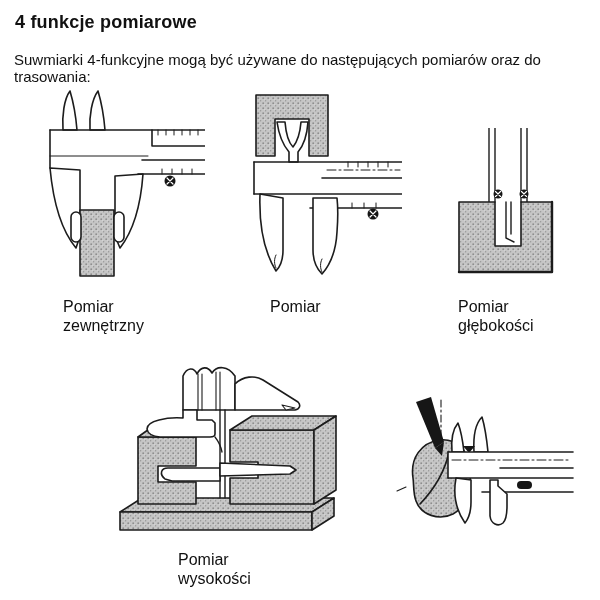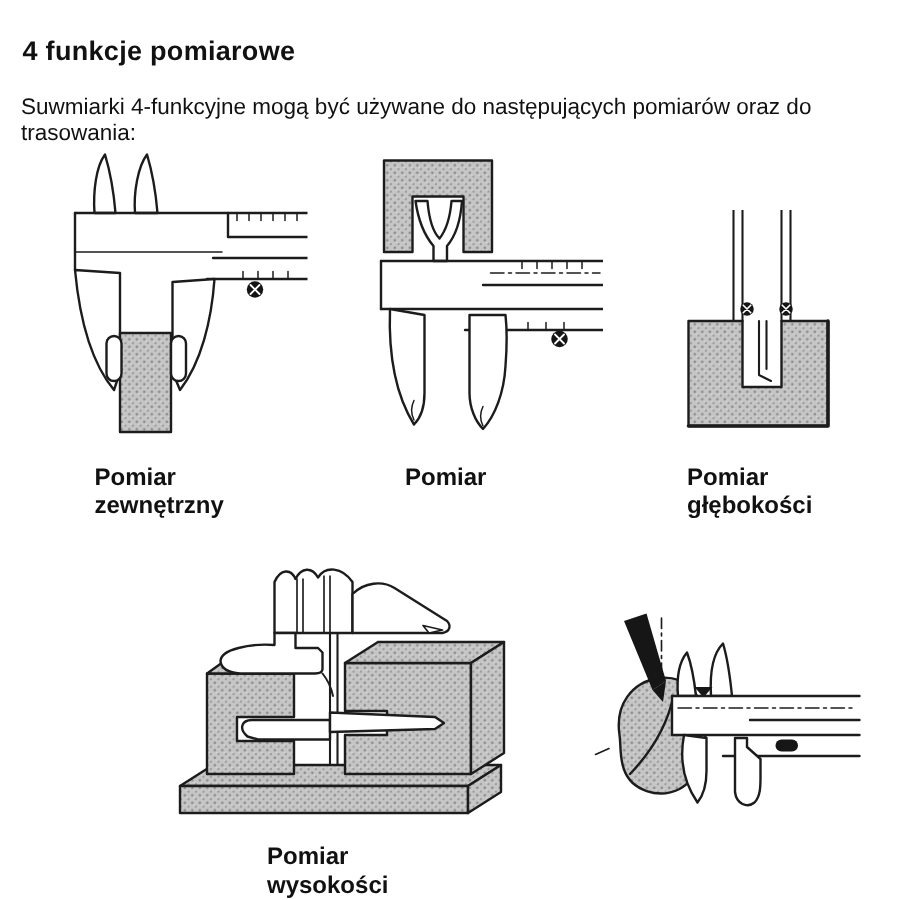--- a/index.html
+++ b/index.html
@@ -2,34 +2,34 @@
 <html><head>
 <meta charset="utf-8">
 <style>
   html,body{margin:0;padding:0;}
   body{
     width:600px;height:600px;position:relative;overflow:hidden;
     background:var(--bg,#ffffff);
     font-family:"Liberation Sans","DejaVu Sans",sans-serif;
     color:var(--text,#111111);
   }
-  .page{position:absolute;inset:0;margin-top:12px;}
+  .page{position:absolute;inset:0;}
   .title{
     position:absolute;left:15px;top:12px;
     font-size:18px;font-weight:bold;letter-spacing:.2px;
   }
   .intro{
     position:absolute;left:14px;top:51px;width:578px;
     font-size:15px;line-height:17px;
   }
   .fig{position:absolute;}
   .fig svg{display:block;}
   .caption{
     position:absolute;
-    font-size:16px;font-weight:bold;line-height:19px;
+    font-size:16px;font-weight:normal;line-height:19px;
     white-space:nowrap;
   }
   .caption span{display:block;}
   #cap-external{left:63px;top:297px;}
   #cap-internal{left:270px;top:297px;}
   #cap-depth{left:458px;top:297px;}
   #cap-height{left:178px;top:550px;}
   #cap-scribing{left:428px;top:550px;}
   #fig-external{left:30px;top:88px;}
   #fig-internal{left:252px;top:92px;}

